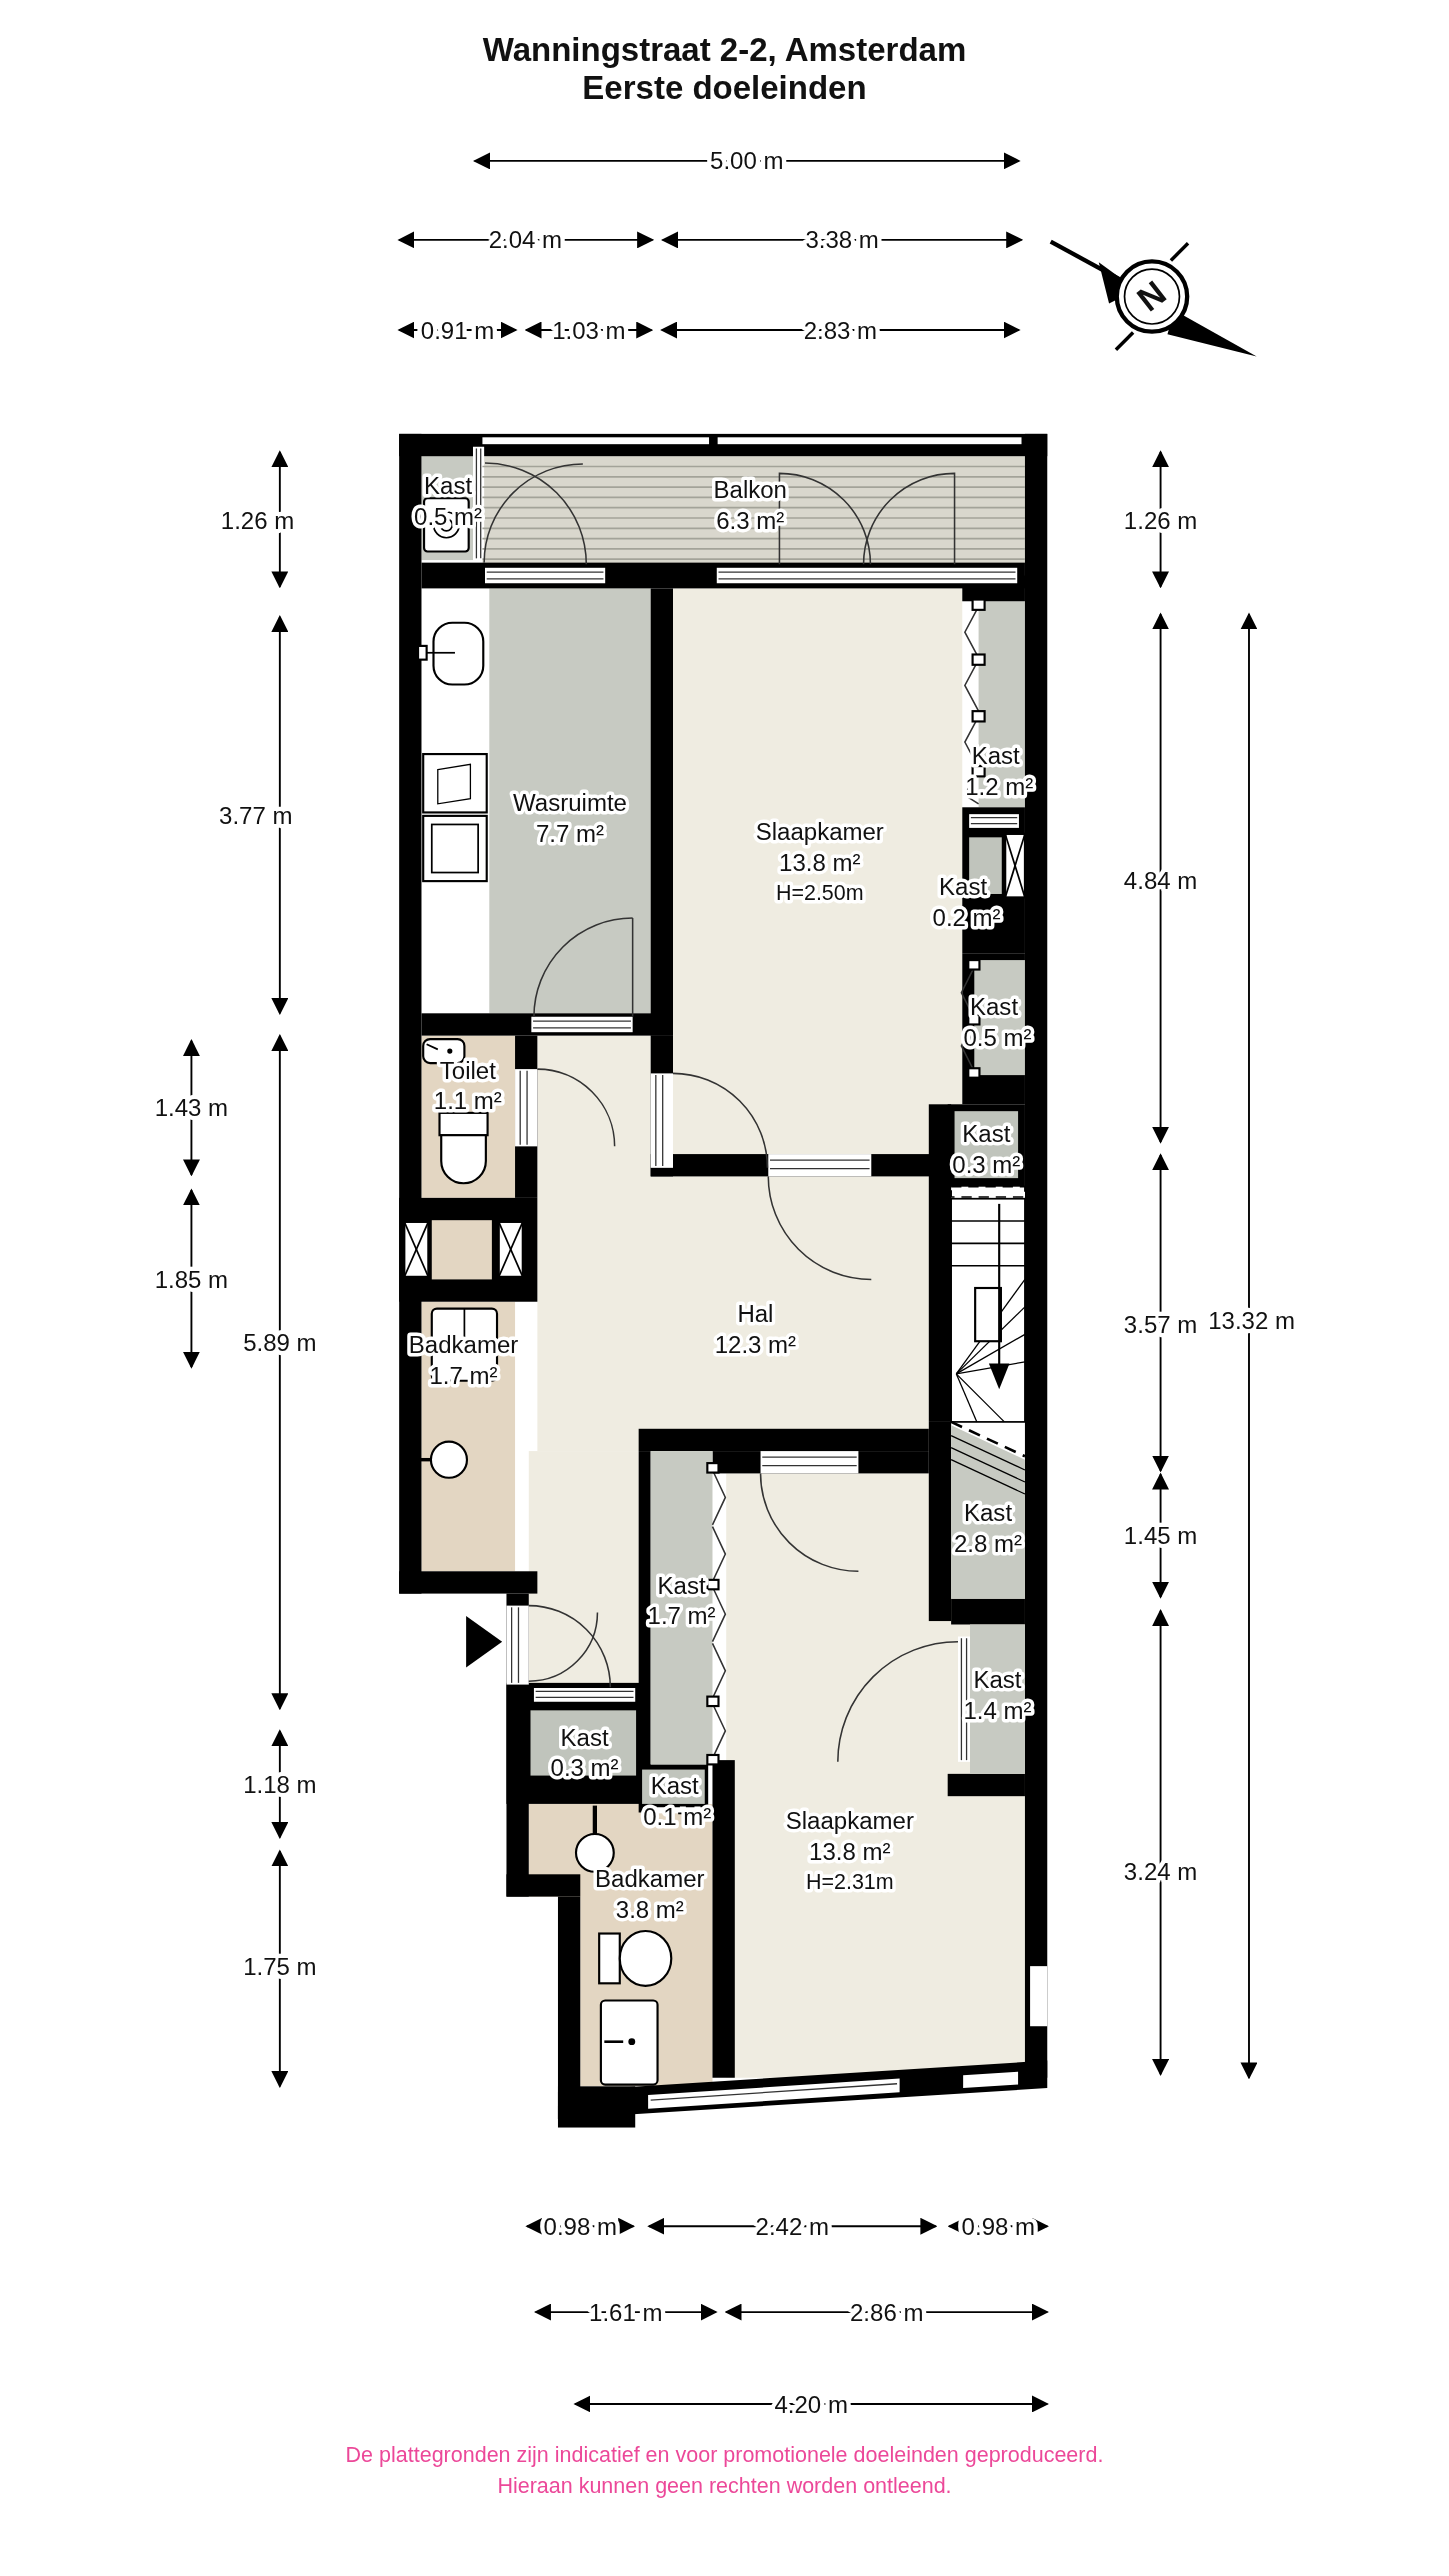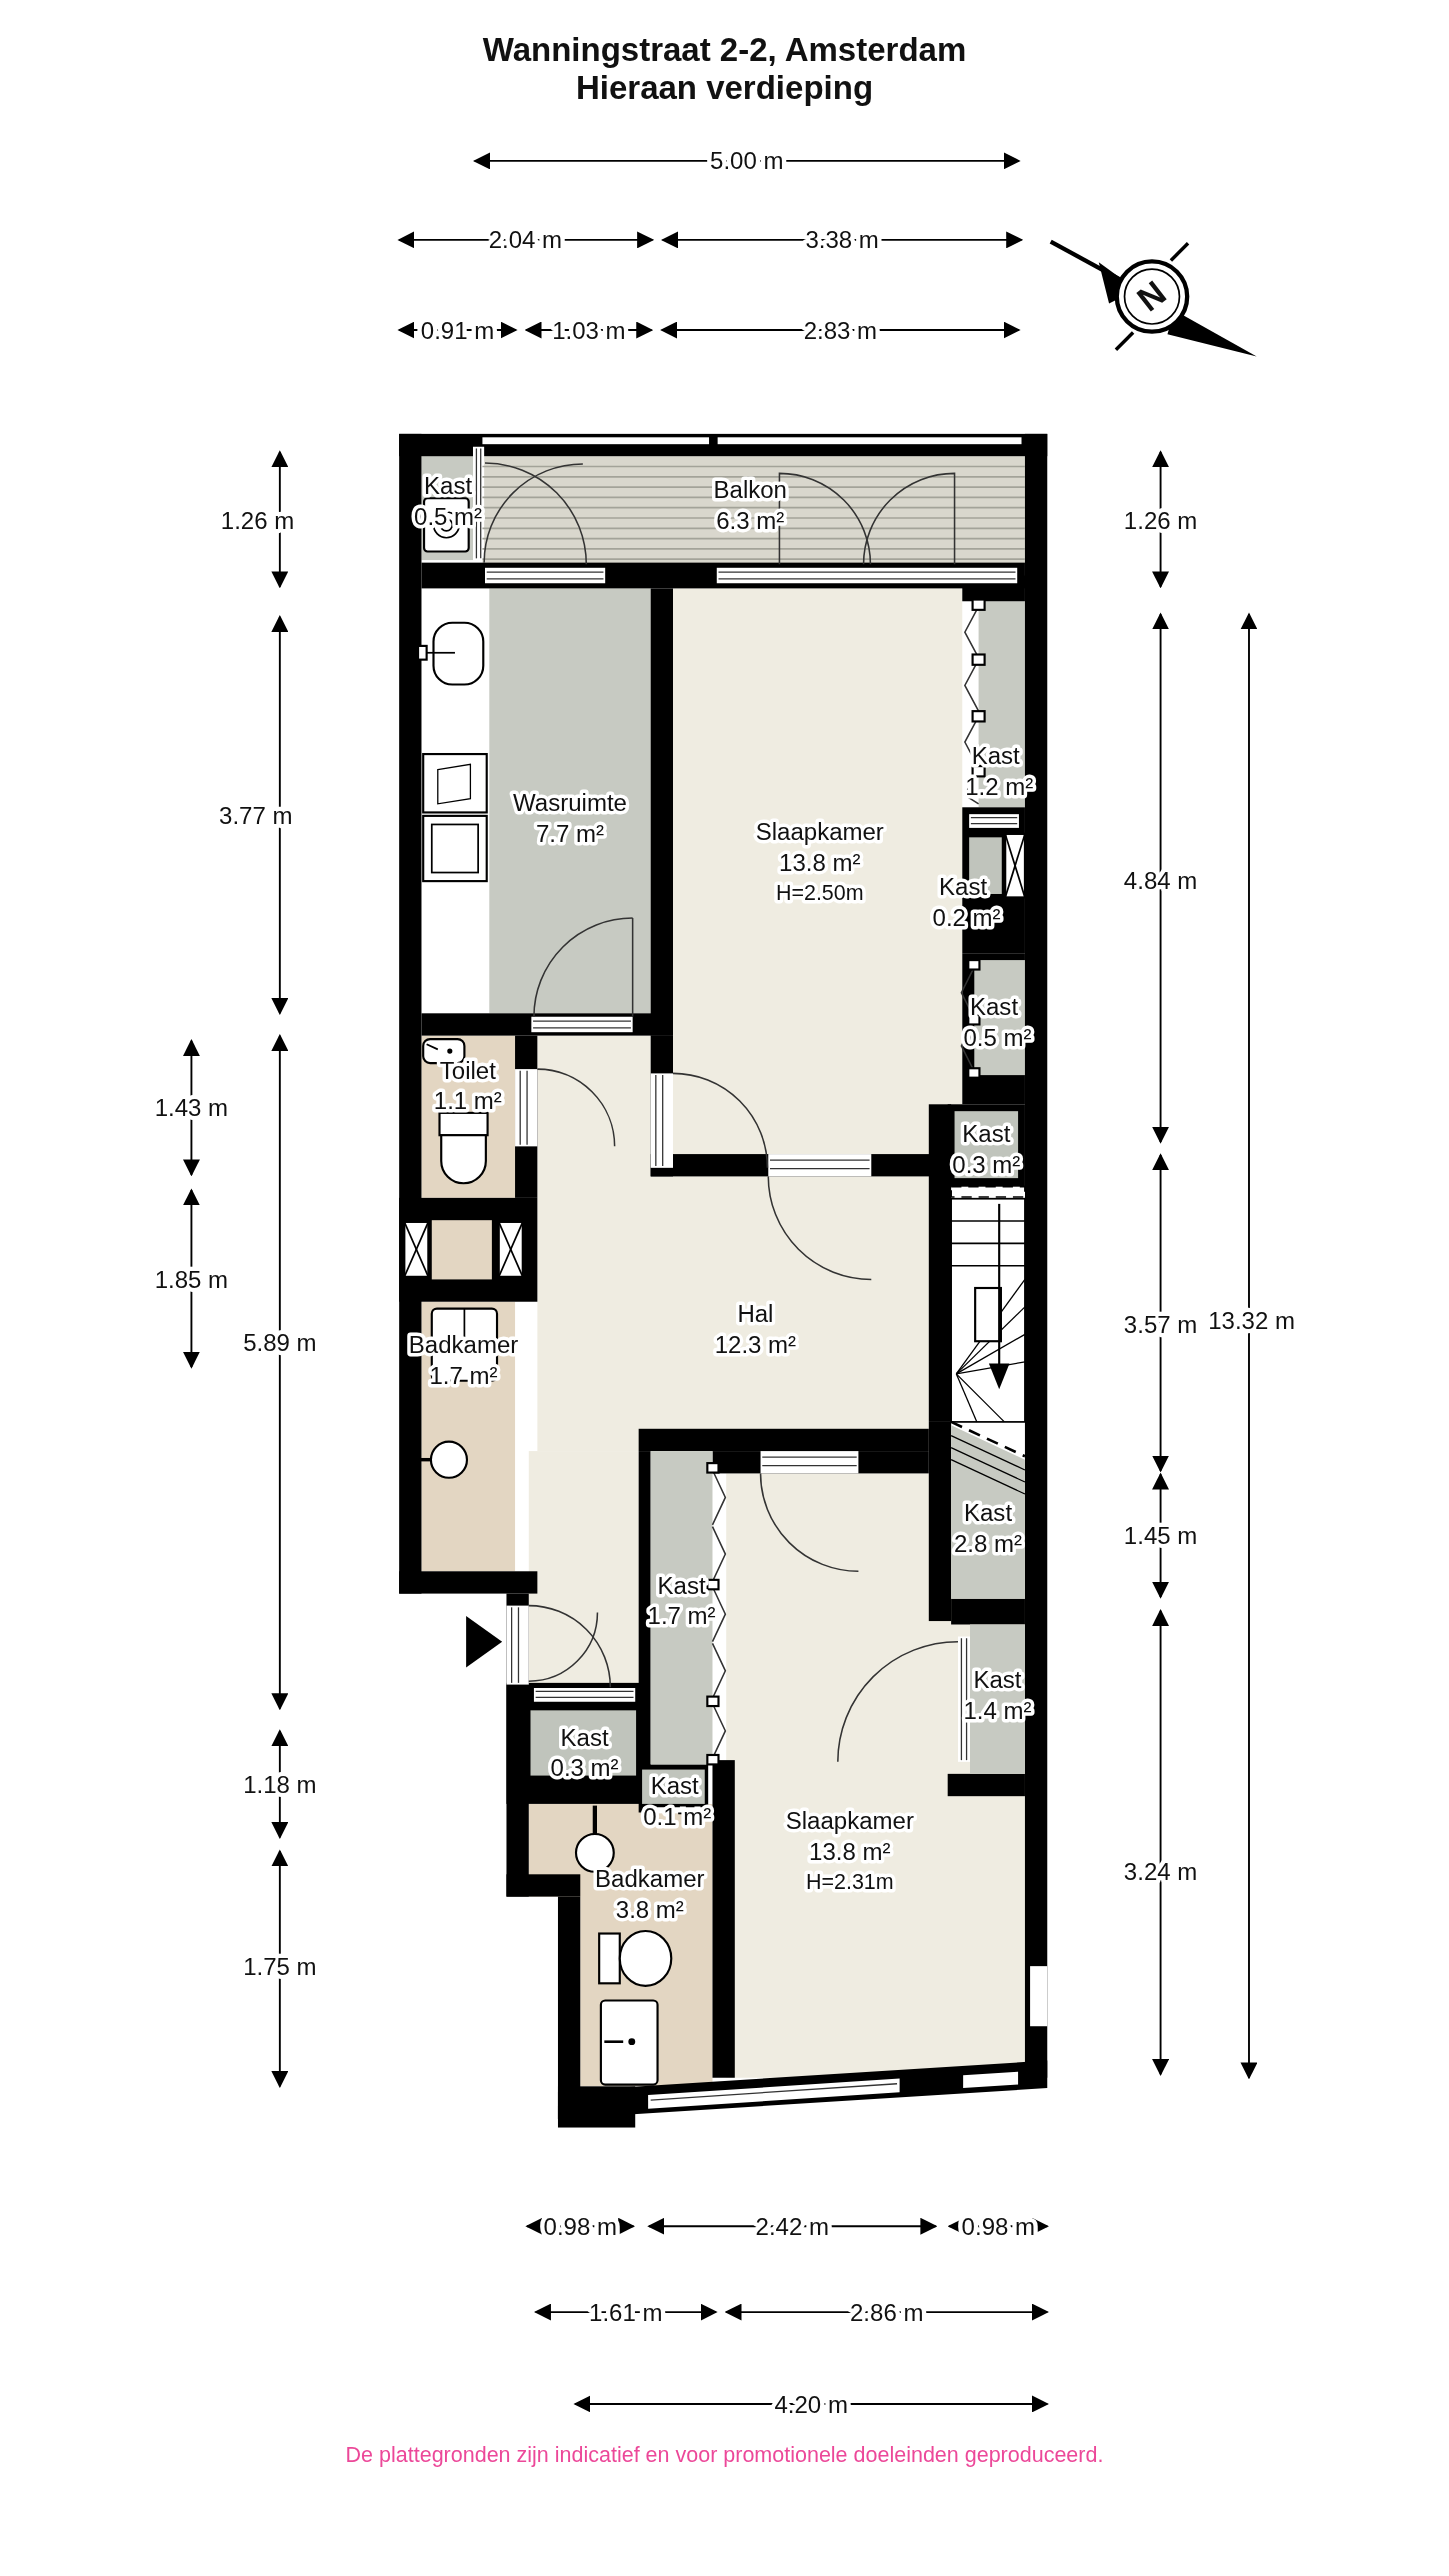--- a/index.html
+++ b/index.html
@@ -28,21 +28,21 @@
   .dim{font-size:28px;text-anchor:middle;paint-order:stroke;stroke:#ffffff;stroke-width:10;stroke-linejoin:round;}
   .dimline{stroke:#000;stroke-width:2.2;fill:none;}
 </style>
 </head>
 <body>
 
 <div class="page">
 
   <div class="title">
     <div>Wanningstraat 2-2, Amsterdam</div>
-    <div>Hieraan verdieping</div>
+    <div>Eerste doeleinden</div>
   </div>
 
   <svg width="1449" height="2576" viewBox="0 0 1688 3000">
     <defs>
       <marker id="arr" viewBox="0 0 10 10" refX="9" refY="5" markerWidth="9" markerHeight="9" orient="auto-start-reverse">
         <path d="M0,0 L10,5 L0,10 z" fill="#000"></path>
       </marker>
     </defs>
 
     <g>
@@ -416,16 +416,17 @@
       <line x1="22" y1="-42" x2="42" y2="-62" stroke="#000" stroke-width="4"></line>
       <line x1="-22" y1="42" x2="-42" y2="62" stroke="#000" stroke-width="4"></line>
       <circle cx="0" cy="0" r="41" fill="#ffffff" stroke="#000" stroke-width="5"></circle>
       <circle cx="0" cy="0" r="32" fill="none" stroke="#000" stroke-width="2"></circle>
       <text x="0" y="13" transform="rotate(-38)" font-size="40" font-weight="bold" text-anchor="middle">N</text>
     </g>
   </svg>
 
   <div class="footer">
     <div>De plattegronden zijn indicatief en voor promotionele doeleinden geproduceerd.</div>
+    <div>Hieraan kunnen geen rechten worden ontleend.</div>
   </div>
 
 </div>
 
 
 </body></html>

